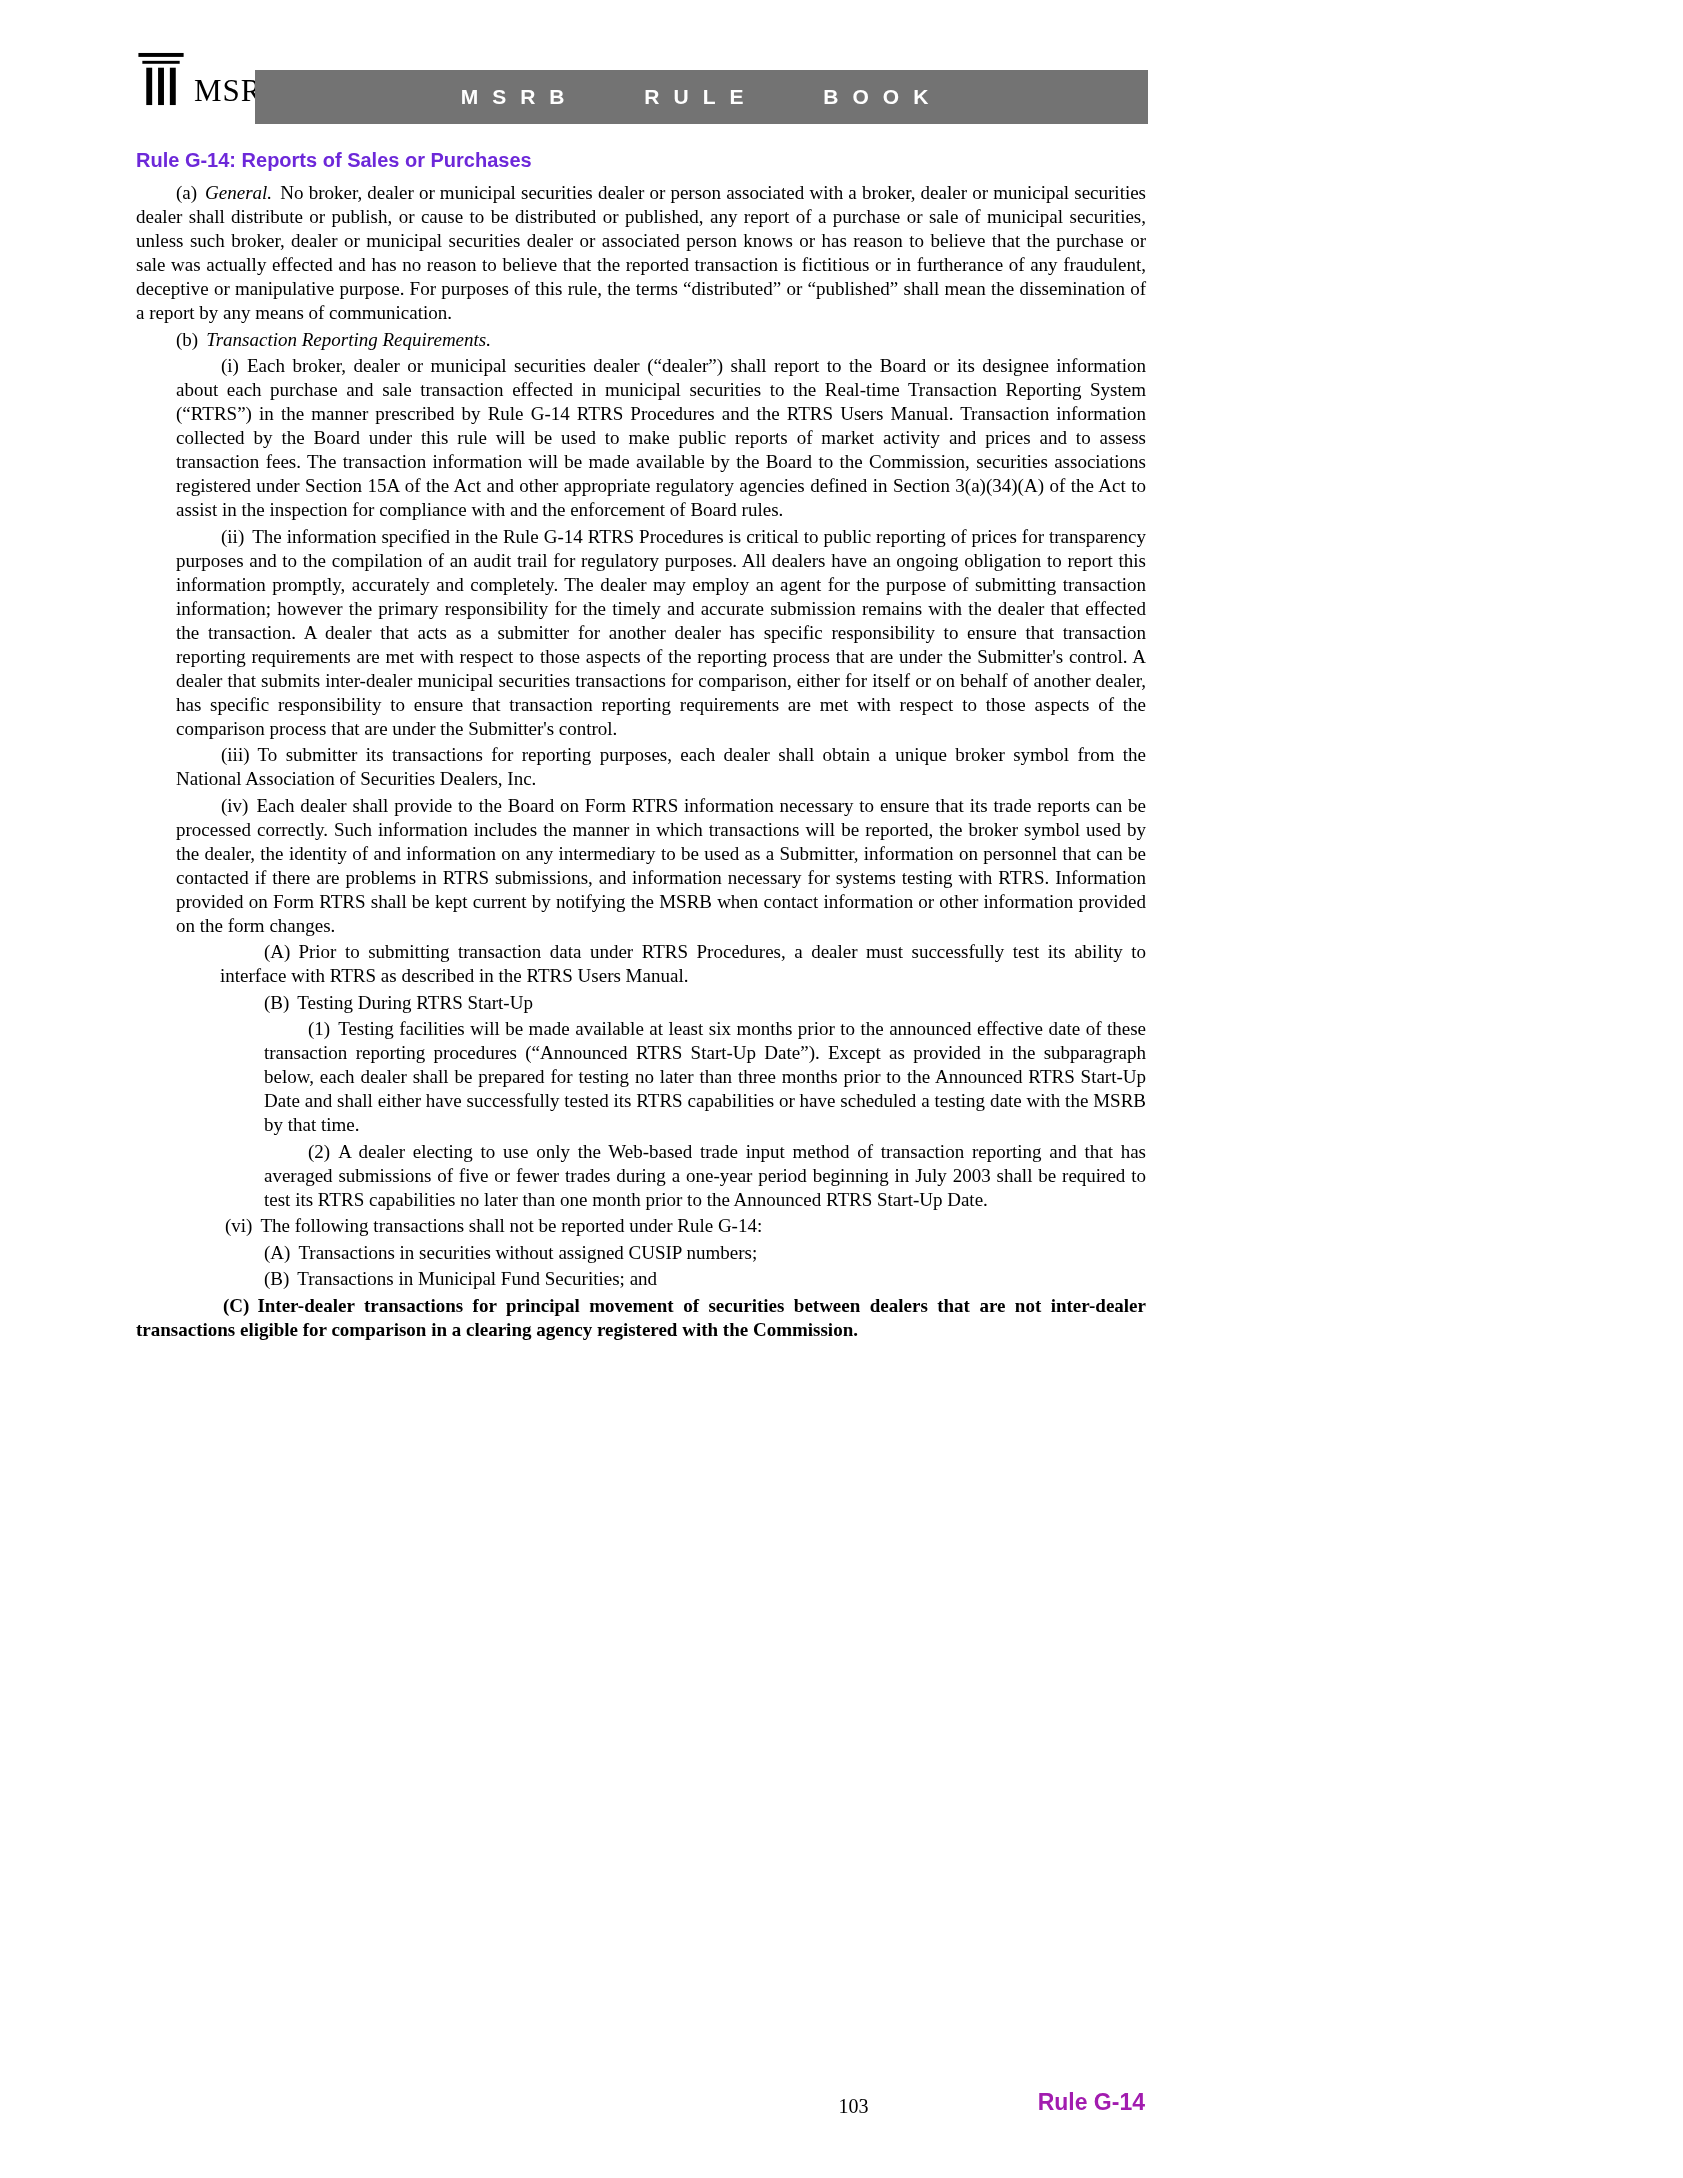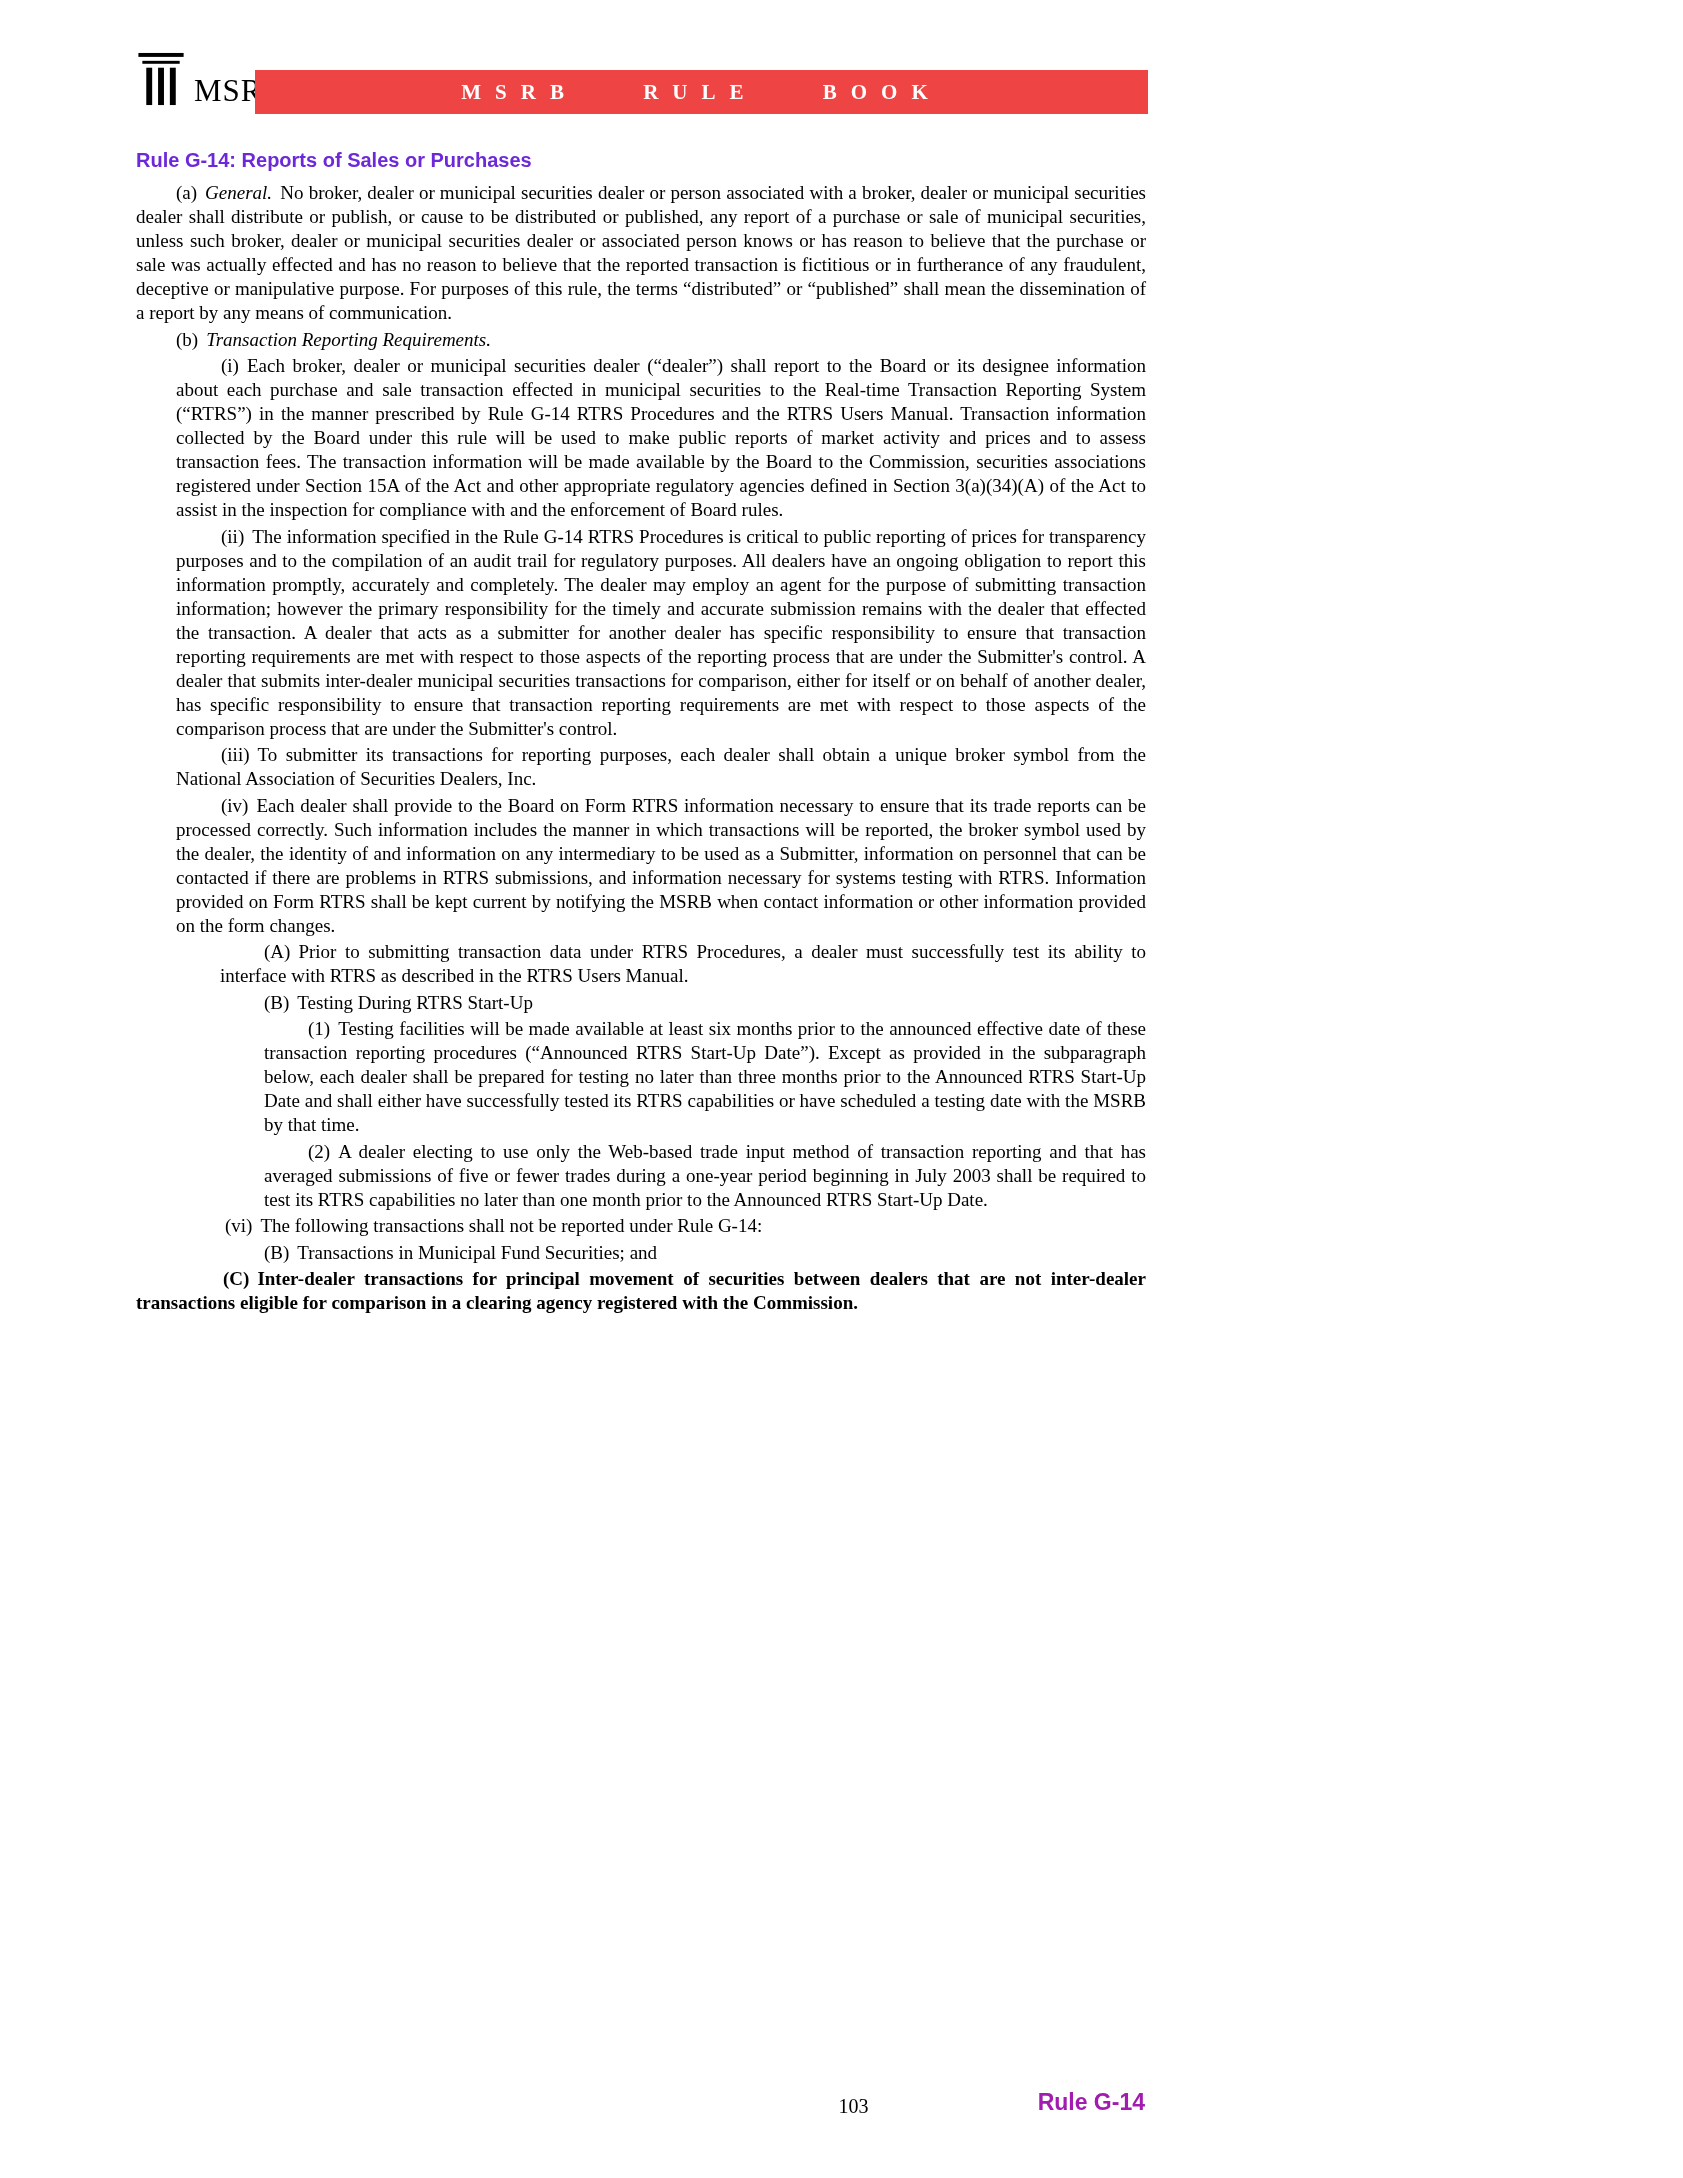--- a/index.html
+++ b/index.html
@@ -28,24 +28,24 @@
     font-size: 31px;
     letter-spacing: 1px;
     line-height: 1;
     padding-bottom: 2px;
   }
   .banner {
     position: absolute;
     left: 255px;
     top: 70px;
     width: 893px;
-    height: 44px;
-    background: #ef4444;
+    height: 54px;
+    background: #737373;
     color: #ffffff;
-    font-family: Liberation Serif, serif;
+    font-family: Liberation Sans, sans-serif;
     font-weight: bold;
     font-size: 21px;
     letter-spacing: 14px;
     word-spacing: 46px;
     display: flex;
     align-items: center;
     justify-content: center;
     white-space: nowrap;
   }
   
@@ -140,20 +140,21 @@
     <p class="para p-lvl2"><span class="lbl">(A)</span><span>Prior to submitting transaction data under RTRS Procedures, a dealer must successfully test its ability to interface with RTRS as described in the RTRS Users Manual.</span></p>
 
     <p class="para p-vB"><span class="lbl">(B)</span><span>Testing During RTRS Start-Up</span></p>
 
     <p class="para p-lvl3"><span class="lbl">(1)</span><span>Testing facilities will be made available at least six months prior to the announced effective date of these transaction reporting procedures (“Announced RTRS Start-Up Date”). Except as provided in the subparagraph below, each dealer shall be prepared for testing no later than three months prior to the Announced RTRS Start-Up Date and shall either have successfully tested its RTRS capabilities or have scheduled a testing date with the MSRB by that time.</span></p>
 
     <p class="para p-lvl3"><span class="lbl">(2)</span><span>A dealer electing to use only the Web-based trade input method of transaction reporting and that has averaged submissions of five or fewer trades during a one-year period beginning in July 2003 shall be required to test its RTRS capabilities no later than one month prior to the Announced RTRS Start-Up Date.</span></p>
 
     <p class="para p-vi"><span class="lbl">(vi)</span><span>The following transactions shall not be reported under Rule G-14:</span></p>
 
+    <p class="para p-vi-item"><span class="lbl">(A)</span><span>Transactions in securities without assigned CUSIP numbers;</span></p>
 
     <p class="para p-vi-item"><span class="lbl">(B)</span><span>Transactions in Municipal Fund Securities; and</span></p>
 
     <p class="para p-vi-c"><span class="lbl">(C)</span><span>Inter-dealer transactions for principal movement of securities between dealers that are not inter-dealer transactions eligible for comparison in a clearing agency registered with the Commission.</span></p>
 
   </div>
 
   <div class="footer-page">103</div>
   <div class="footer-rule">Rule G-14</div>
 

